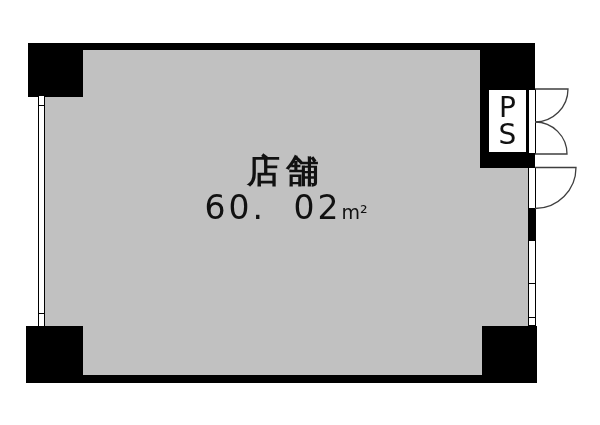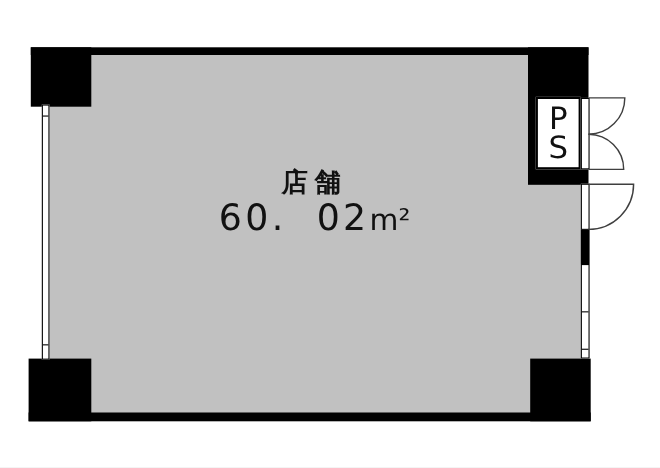--- a/index.html
+++ b/index.html
@@ -37,23 +37,23 @@
   .ps-jamb{left:528px;top:89px;width:8px;height:65px;}
   .entry-jamb{left:528px;top:167px;width:8px;height:42px;}
   .wall-seg-right{left:528px;top:209px;width:8px;height:31px;background:var(--wall);}
   
   .window{background:#fff;border:1px solid var(--wall);}
   .window-left{left:38px;top:95px;width:7px;height:232px;}
   .window-right{left:528px;top:240px;width:8px;height:86px;}
   .tick{position:absolute;left:0;width:100%;height:1px;background:var(--wall);}
   
   .room-text{left:40px;top:153px;width:492px;text-align:center;}
-  .room-name{font-size:24px;font-weight:600;letter-spacing:6px;line-height:1.1;}
+  .room-name{font-size:33px;font-weight:600;letter-spacing:6px;line-height:1.1;}
   .room-area{font-size:33px;font-weight:500;letter-spacing:3px;word-spacing:14px;white-space:pre;line-height:1.0;margin-top:2px;}
-  .room-area .unit{font-size:27px;letter-spacing:0;}
+  .room-area .unit{font-size:19px;letter-spacing:0;}
   
   .doors{left:0;top:0;width:600px;height:425px;pointer-events:none;}
   .doors path{fill:none;stroke:var(--line);stroke-width:1.3;}
 </style>
 </head>
 <body>
 
 <div class="stage">
 
   <div class="abs floor"></div>

